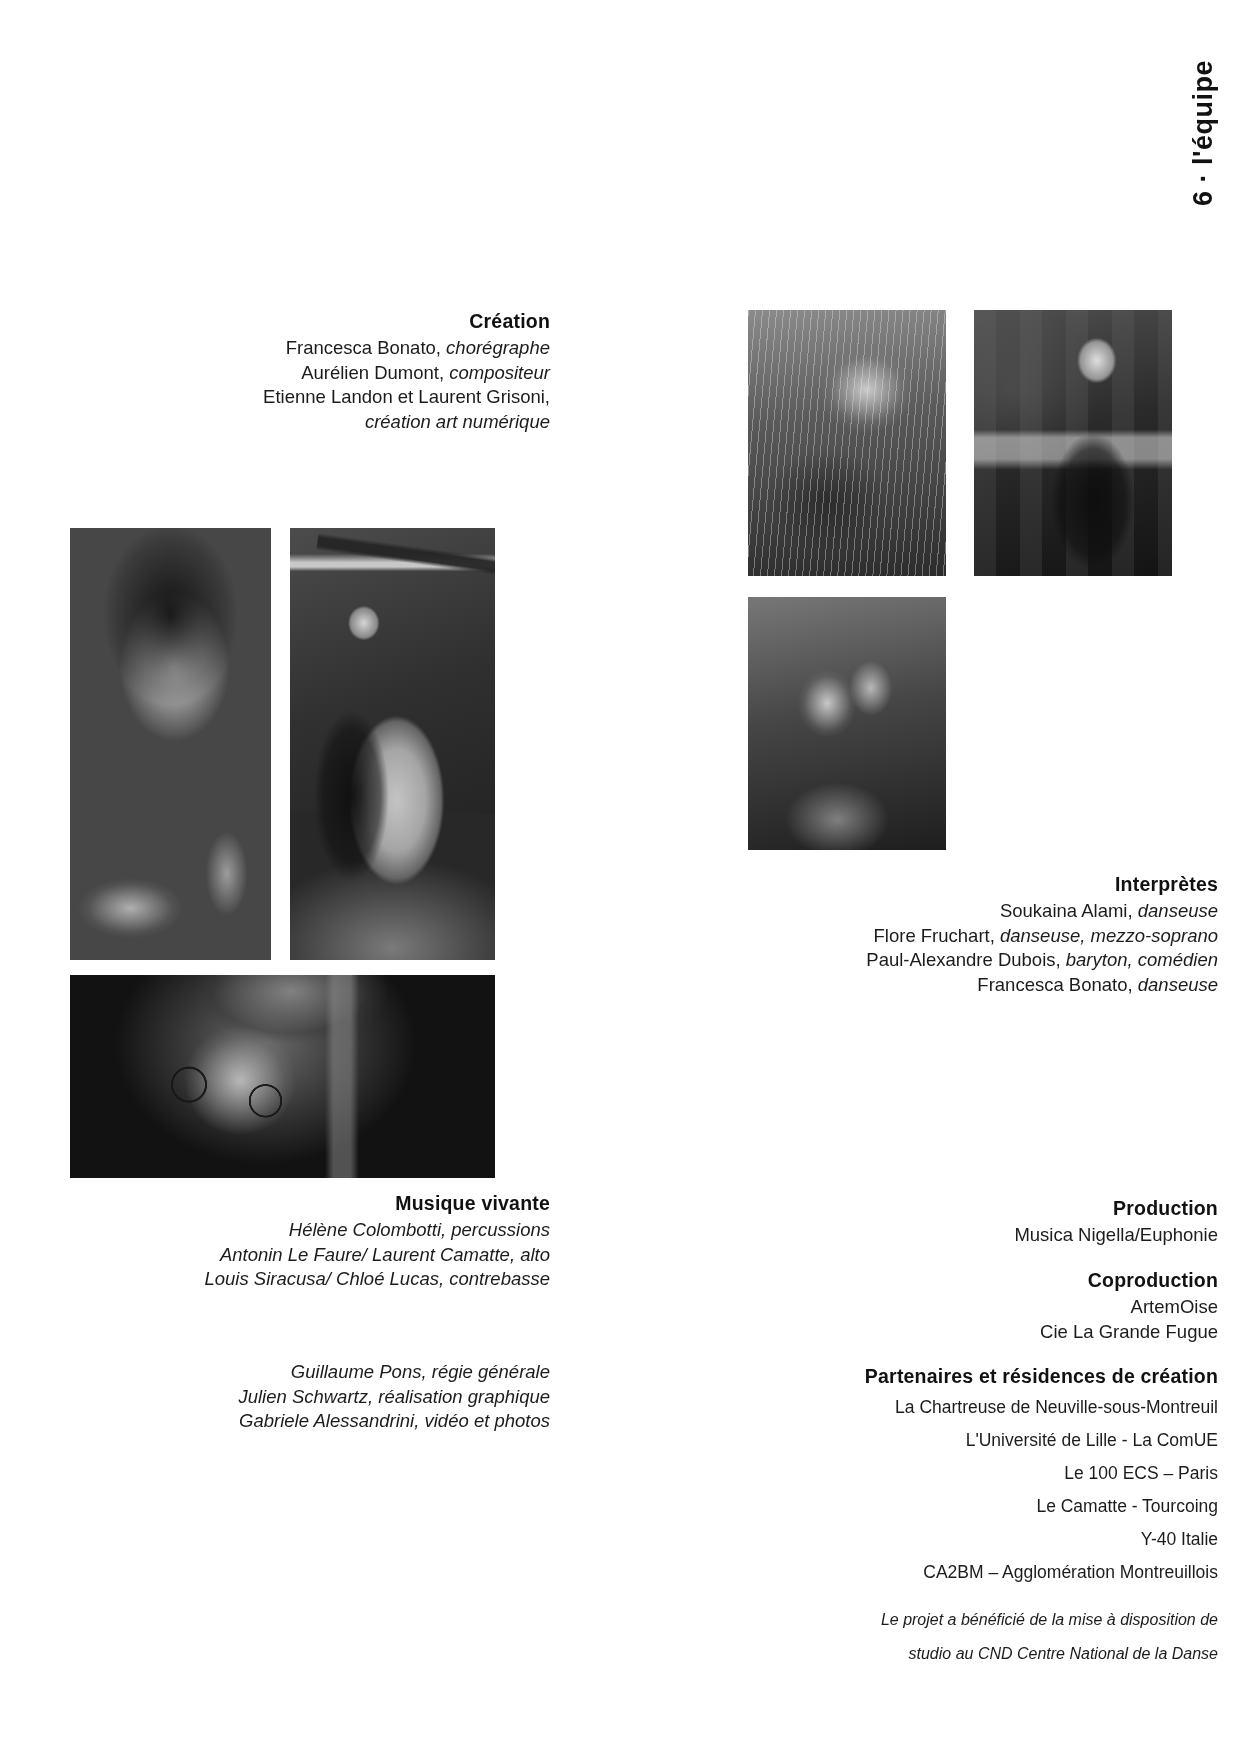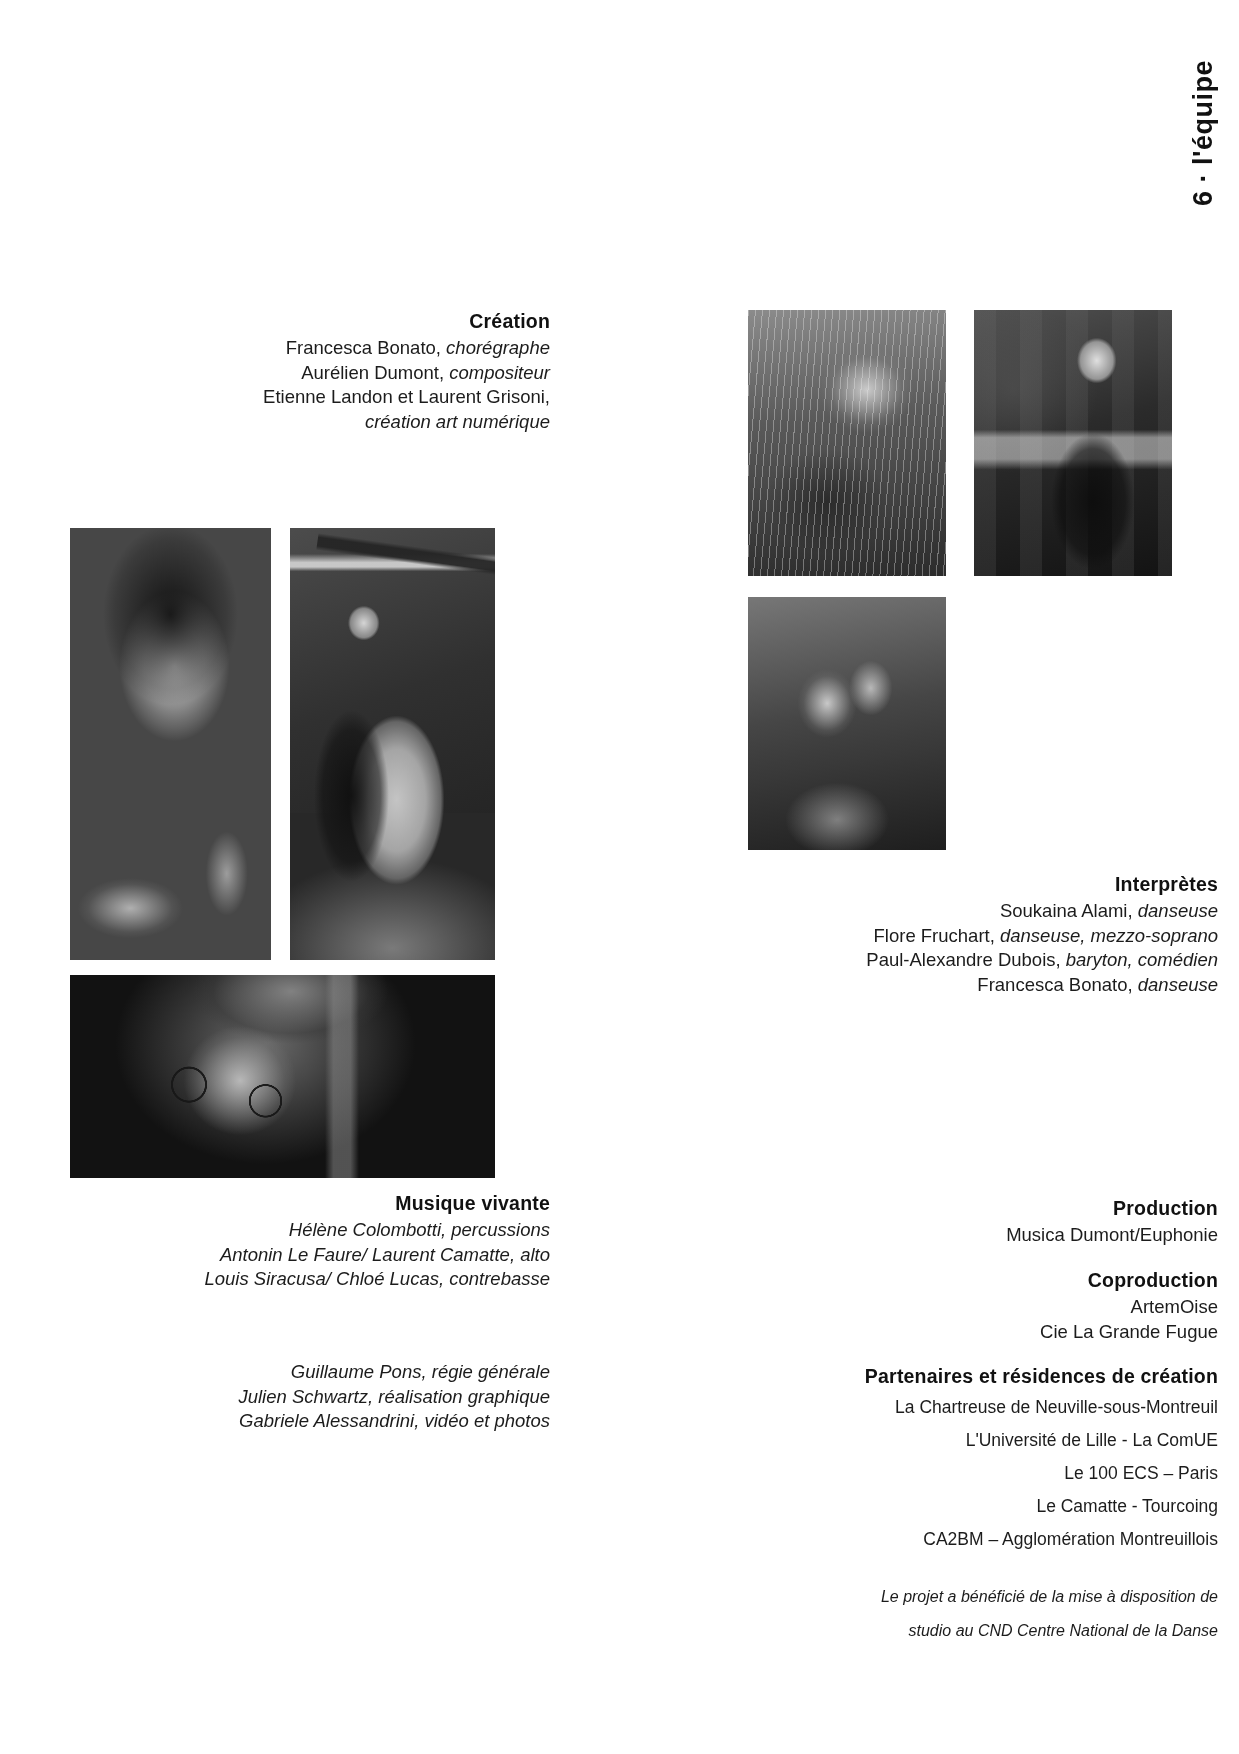--- a/index.html
+++ b/index.html
@@ -53,21 +53,21 @@
     color: #1c1c1c;
     white-space: nowrap;
   }
   .small-italic {
     font-size: 16px;
     font-style: italic;
     line-height: 34px;
     color: #1c1c1c;
     white-space: nowrap;
   }
-  .sub-block { margin-top: 24px; }
+  .sub-block { margin-top: 14px; }
 
   
   .photo {
     position: absolute;
     overflow: hidden;
     background: #6e6e6e;
     filter: grayscale(100%);
   }
   .photo .layer { position: absolute; inset: 0; }
 
@@ -260,33 +260,34 @@
   <div class="line">
     <span>Paul-Alexandre Dubois,</span><span class="it"> baryton, comédien</span>
   </div>
   <div class="line">
     <span>Francesca Bonato,</span><span class="it"> danseuse</span>
   </div>
 </div>
 
 <div class="block" style="left:748px; top:1197px; width:470px;">
   <div class="heading">Production</div>
-  <div class="line">Musica Dumont/Euphonie</div>
+  <div class="line">Musica Nigella/Euphonie</div>
 </div>
 
 <div class="block" style="left:748px; top:1269px; width:470px;">
   <div class="heading">Coproduction</div>
   <div class="line">ArtemOise</div>
   <div class="line">Cie La Grande Fugue</div>
 </div>
 
 <div class="block" style="left:748px; top:1365px; width:470px;">
   <div class="heading">Partenaires et résidences de création</div>
   <div class="list-line">La Chartreuse de Neuville-sous-Montreuil</div>
   <div class="list-line">L'Université de Lille - La ComUE</div>
   <div class="list-line">Le 100 ECS – Paris</div>
   <div class="list-line">Le Camatte - Tourcoing</div>
+  <div class="list-line">Y-40 Italie</div>
   <div class="list-line">CA2BM – Agglomération Montreuillois</div>
   <div class="sub-block">
     <div class="small-italic">Le projet a bénéficié de la mise à disposition de</div>
     <div class="small-italic">studio au CND Centre National de la Danse</div>
   </div>
 </div>
 
 </body></html>

